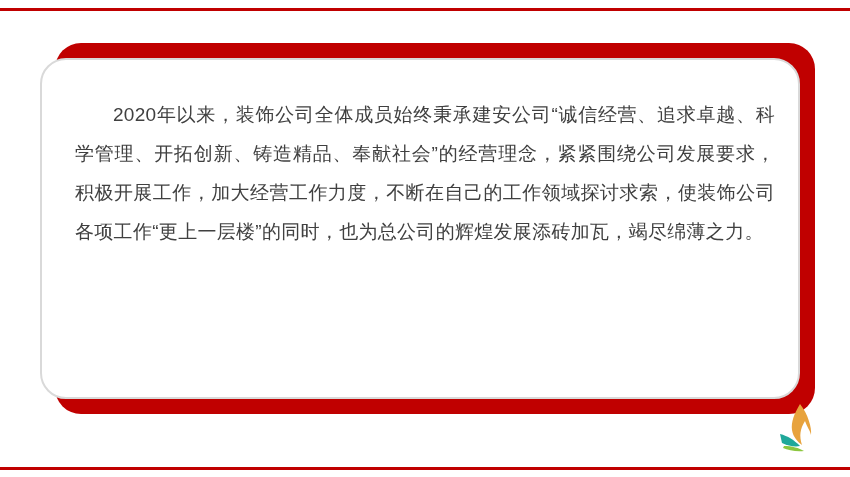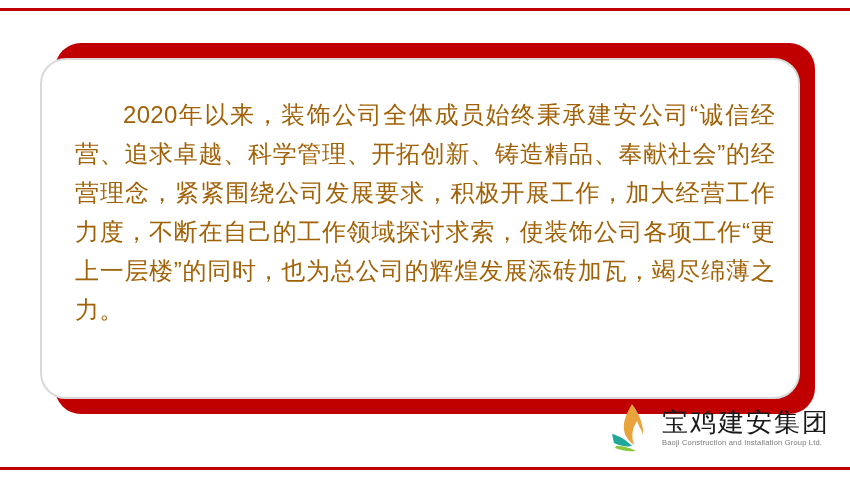--- a/index.html
+++ b/index.html
@@ -55,23 +55,23 @@
     background: #ffffff;
     border: 2px solid #d9d9d9;
     border-radius: 26px;
     box-sizing: border-box;
   }
   .body-text {
     position: absolute;
     left: 75px;
     top: 95px;
     width: 700px;
-    font-size: 24px;
+    font-size: 19px;
     line-height: 39px;
-    color: #a16207;
+    color: #404040;
     text-align: justify;
     text-justify: inter-ideograph;
     text-indent: 2em;
     letter-spacing: 0.3px;
     font-family: "Liberation Sans", sans-serif;
   }
   
   .logo {
     position: absolute;
     right: 20px;
@@ -121,19 +121,15 @@
   <div class="body-text">2020年以来，装饰公司全体成员始终秉承建安公司“诚信经营、追求卓越、科学管理、开拓创新、铸造精品、奉献社会”的经营理念，紧紧围绕公司发展要求，积极开展工作，加大经营工作力度，不断在自己的工作领域探讨求索，使装饰公司各项工作“更上一层楼”的同时，也为总公司的辉煌发展添砖加瓦，竭尽绵薄之力。</div>
 
   <div class="logo">
     <div class="logo-mark">
       <svg width="46" height="50" viewBox="0 0 46 50" xmlns="http://www.w3.org/2000/svg">
         <path d="M22 2 C16 12 13 20 14 28 C15 35 20 40 24 43 C21 34 22 27 27 19 C29 25 32 28 33 33 C34 26 30 12 22 2 Z" fill="#e8a33d"></path>
         <path d="M2 32 C10 34 16 38 22 44 C17 45 10 44 4 41 Z" fill="#1fa89a"></path>
         <path d="M6 44 C14 44 21 46 26 49 C18 50 10 48 5 46 Z" fill="#8cc63f"></path>
       </svg>
     </div>
-    <div class="logo-text-wrap">
-      <div class="logo-cn">宝鸡建安集团</div>
-      <div class="logo-en">Baoji Construction and Installation Group Ltd.</div>
-    </div>
   </div>
 
 </div>
 
 </body></html>

